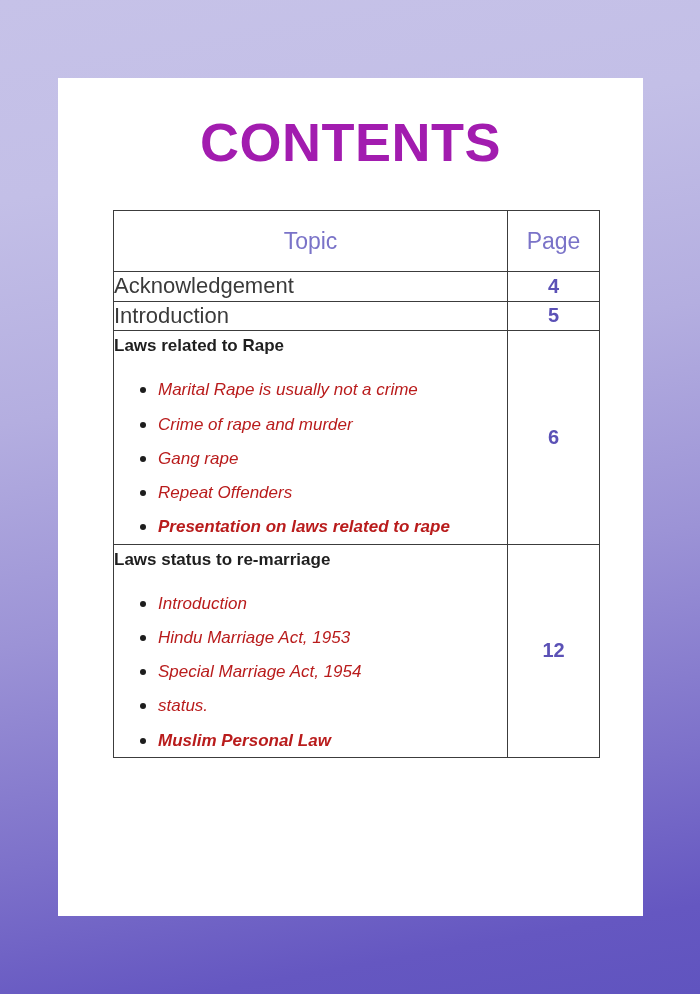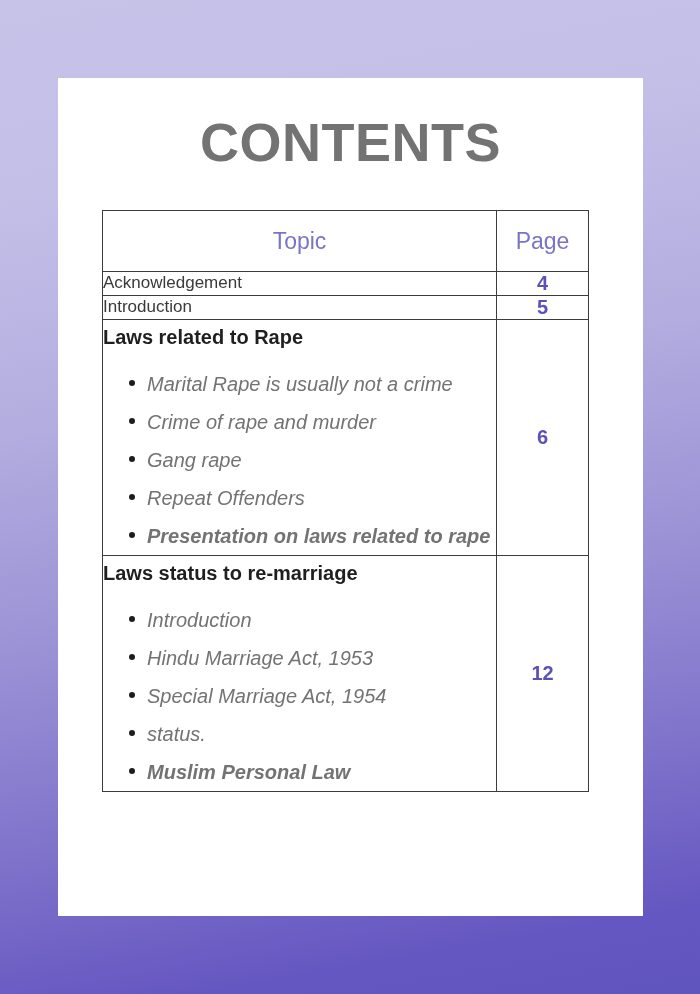--- a/index.html
+++ b/index.html
@@ -27,32 +27,32 @@
     left: 58px;
     top: 78px;
     width: 585px;
     height: 838px;
     background: #ffffff;
     box-sizing: border-box;
   }
 
   .doc-title {
     text-align: center;
-    color: #737373;
+    color: #a21caf;
     font-size: 54px;
     font-weight: bold;
     letter-spacing: 0.5px;
     line-height: 1;
     margin-top: 37px;
   }
 
   
   .contents-table {
     position: absolute;
-    left: 44px;
+    left: 55px;
     top: 132px;
     width: 486px;
     border-collapse: collapse;
     table-layout: fixed;
   }
   .contents-table td,
   .contents-table th {
     border: 1.6px solid #3c3c3c;
     padding: 0;
     vertical-align: middle;
@@ -76,44 +76,44 @@
   }
   .cell-page {
     text-align: center;
     color: #5b51b6;
     font-weight: bold;
     font-size: 20px;
   }
 
   .simple-topic {
     color: #3a3a3a;
-    font-size: 17px;
+    font-size: 22px;
     line-height: 1.3;
   }
 
   .group-title {
     color: #1f1f1f;
-    font-size: 20px;
+    font-size: 17px;
     font-weight: bold;
     line-height: 1.3;
     margin: 4px 0 0 0;
   }
 
   .bullet-list {
     list-style: none;
     margin: 22px 0 6px 0;
     padding: 0;
   }
   .bullet-list li {
     position: relative;
     padding-left: 44px;
     margin-bottom: 13px;
-    font-size: 20px;
+    font-size: 17px;
     font-style: italic;
-    color: #737373;
+    color: #b91c1c;
     line-height: 1.25;
   }
   .bullet-list li:last-child {
     margin-bottom: 0;
     font-weight: bold;
   }
   .bullet-list li .dot {
     position: absolute;
     left: 26px;
     top: 8px;

